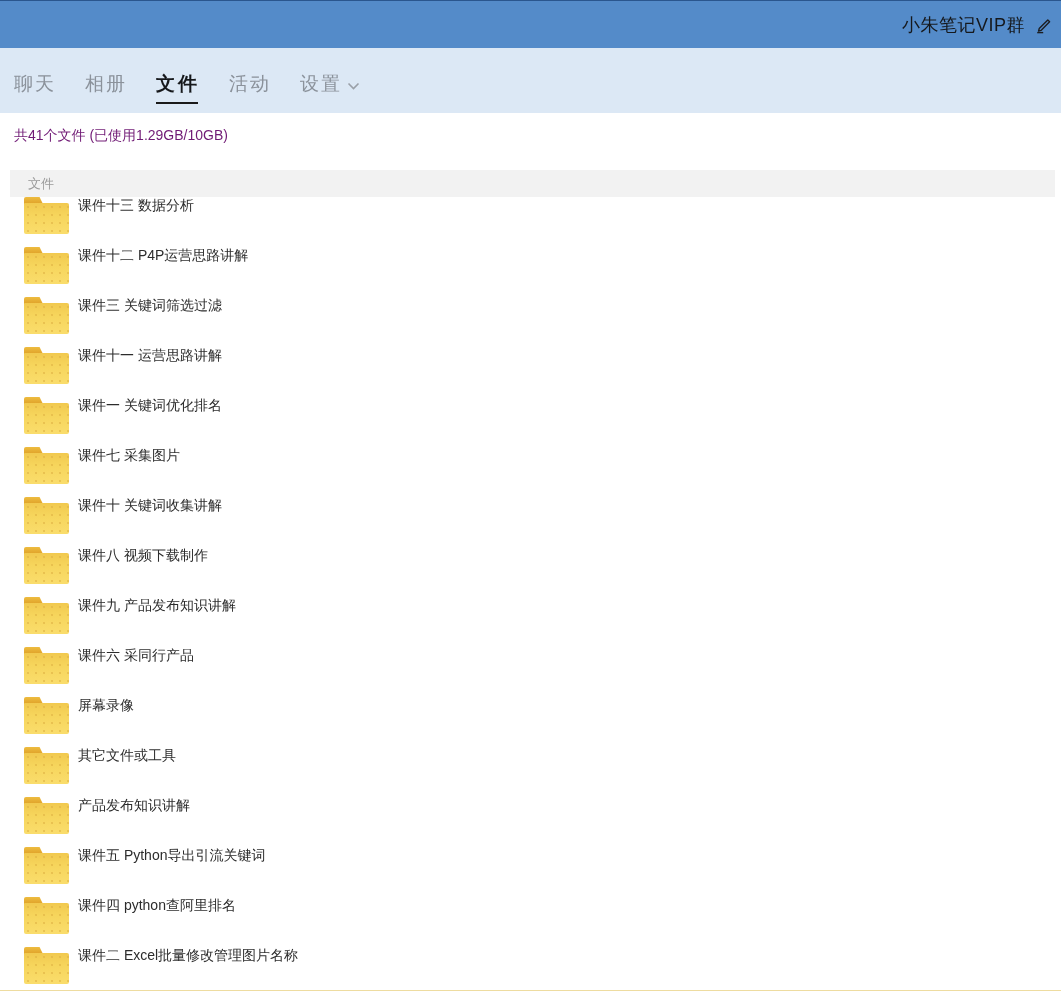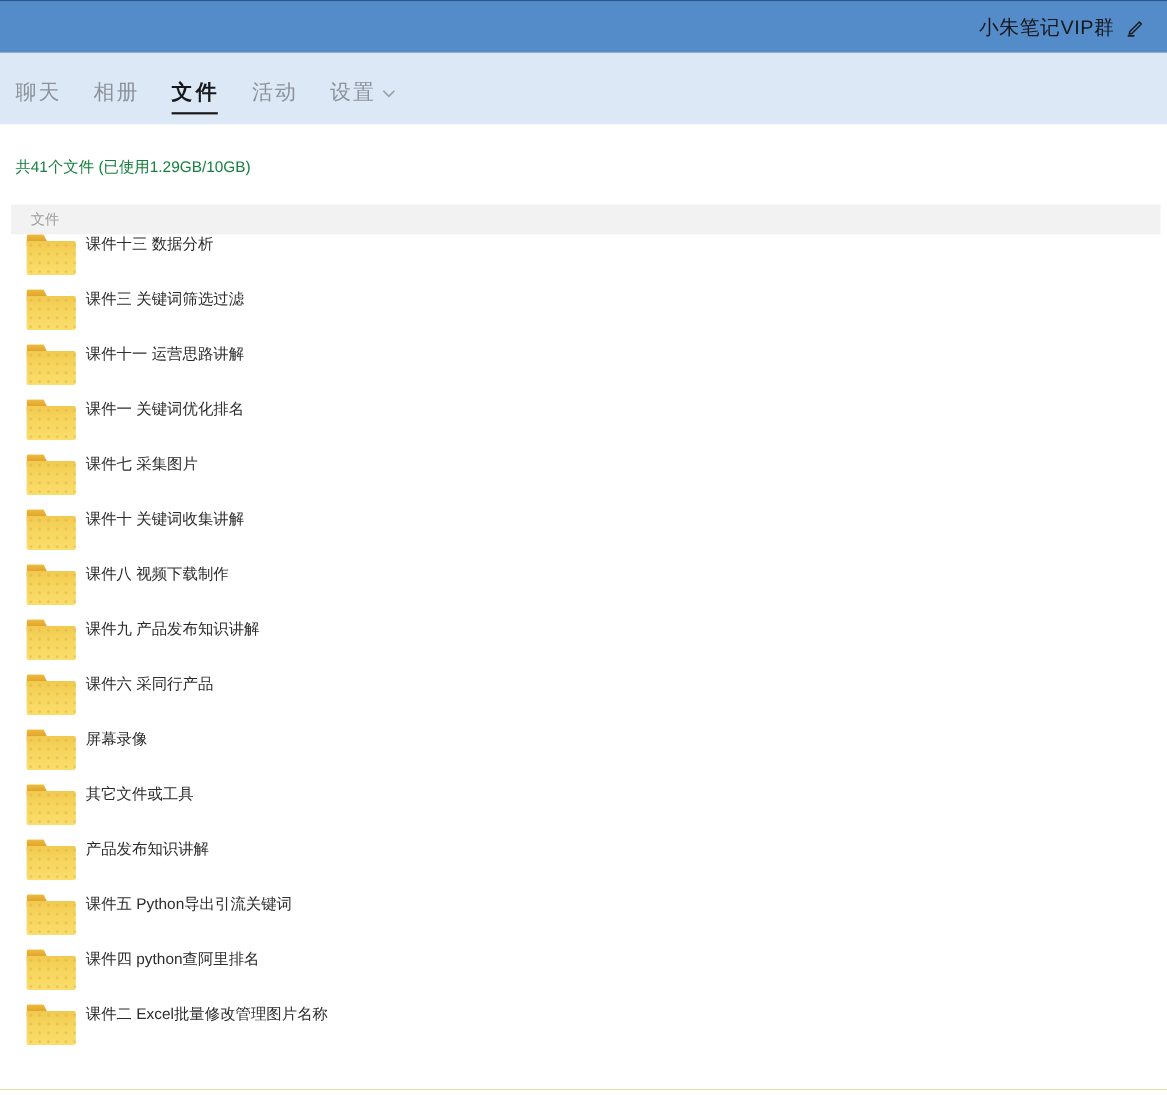--- a/index.html
+++ b/index.html
@@ -13,21 +13,21 @@
 
   
   .titlebar {
     height: 48px;
     background: #548bc9;
     border-top: 1px solid #2a5globalThis;
     border-top: 1px solid #2a568e;
     display: flex;
     align-items: center;
     justify-content: flex-end;
-    padding-right: 20px;
+    padding-right: 8px;
   }
   .titlebar .group-title {
     color: #15181c;
     font-size: 18px;
     letter-spacing: 0.5px;
   }
   .titlebar .edit-icon {
     margin-left: 9px;
     width: 19px;
     height: 19px;
@@ -67,23 +67,23 @@
     position: absolute;
     left: 0;
     right: 2px;
     bottom: 9px;
     height: 2px;
     background: #1a1a1a;
   }
 
   
   .summary {
-    margin: 30px 0 0 14px;
+    margin: 14px 0 0 14px;
     font-size: 14px;
-    color: #15803d;
+    color: #701a75;
   }
 
   .file-table {
     margin: 25px 6px 0 10px;
   }
   .table-header {
     height: 27px;
     background: #f2f2f2;
     display: flex;
     align-items: center;
@@ -183,20 +183,27 @@
           <span class="flap"></span>
           <span class="body"></span>
         </span>
         <span class="folder-name">课件十三 数据分析</span>
       </div>
       <div class="row">
         <span class="folder-icon">
           <span class="flap"></span>
           <span class="body"></span>
         </span>
+        <span class="folder-name">课件十二 P4P运营思路讲解</span>
+      </div>
+      <div class="row">
+        <span class="folder-icon">
+          <span class="flap"></span>
+          <span class="body"></span>
+        </span>
         <span class="folder-name">课件三 关键词筛选过滤</span>
       </div>
       <div class="row">
         <span class="folder-icon">
           <span class="flap"></span>
           <span class="body"></span>
         </span>
         <span class="folder-name">课件十一 运营思路讲解</span>
       </div>
       <div class="row">

